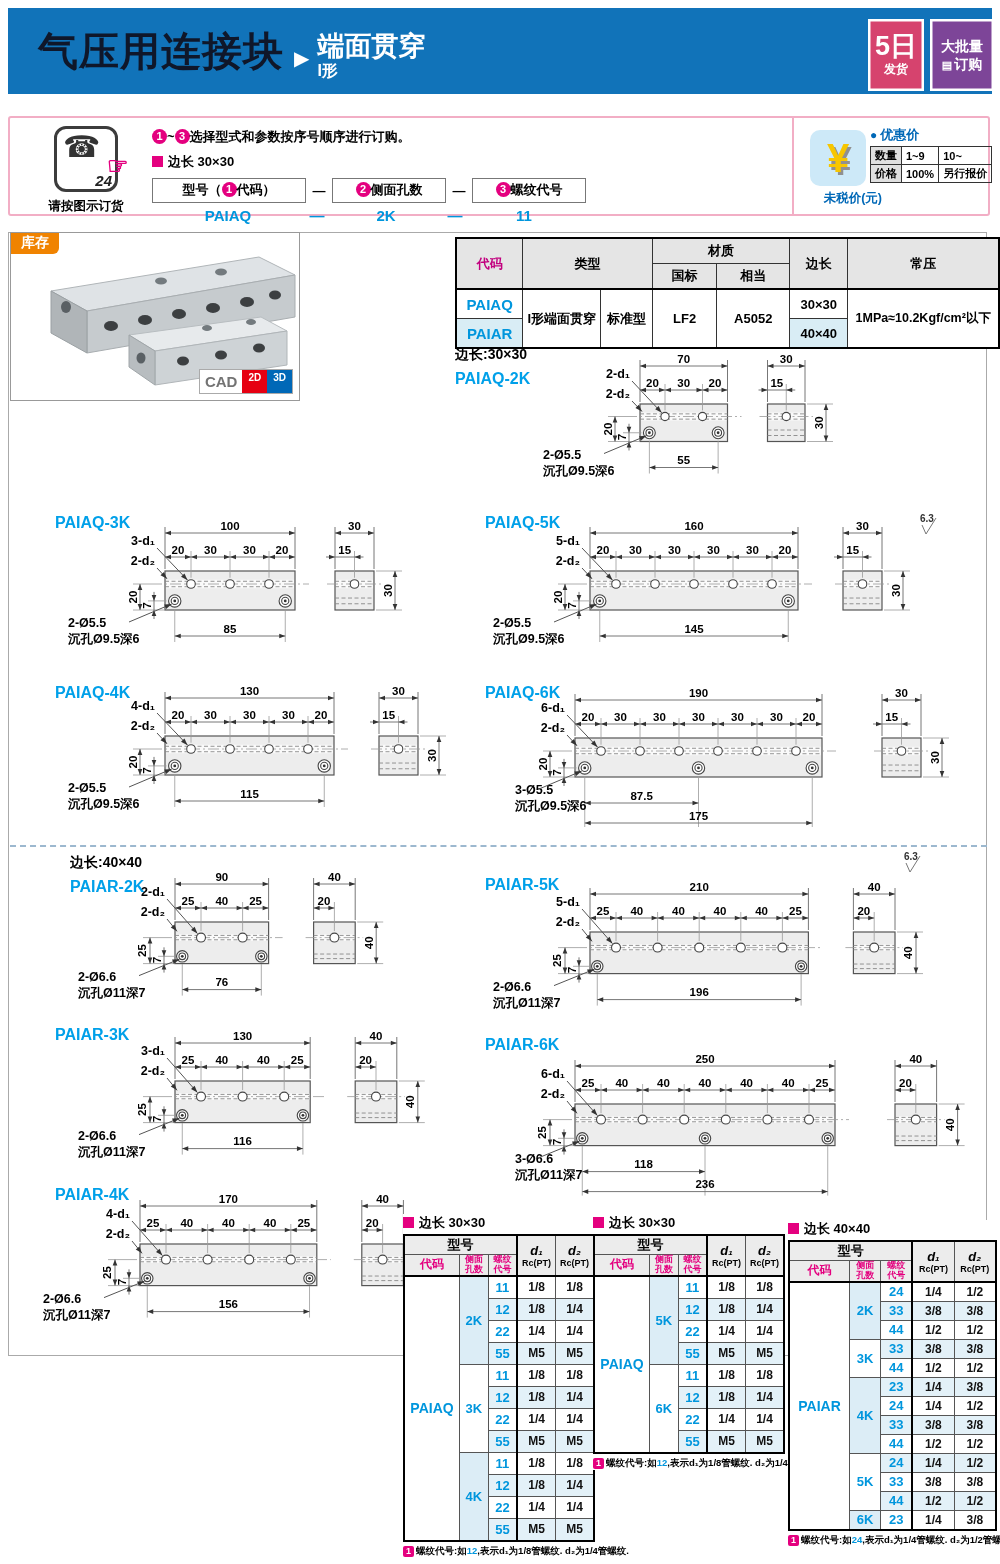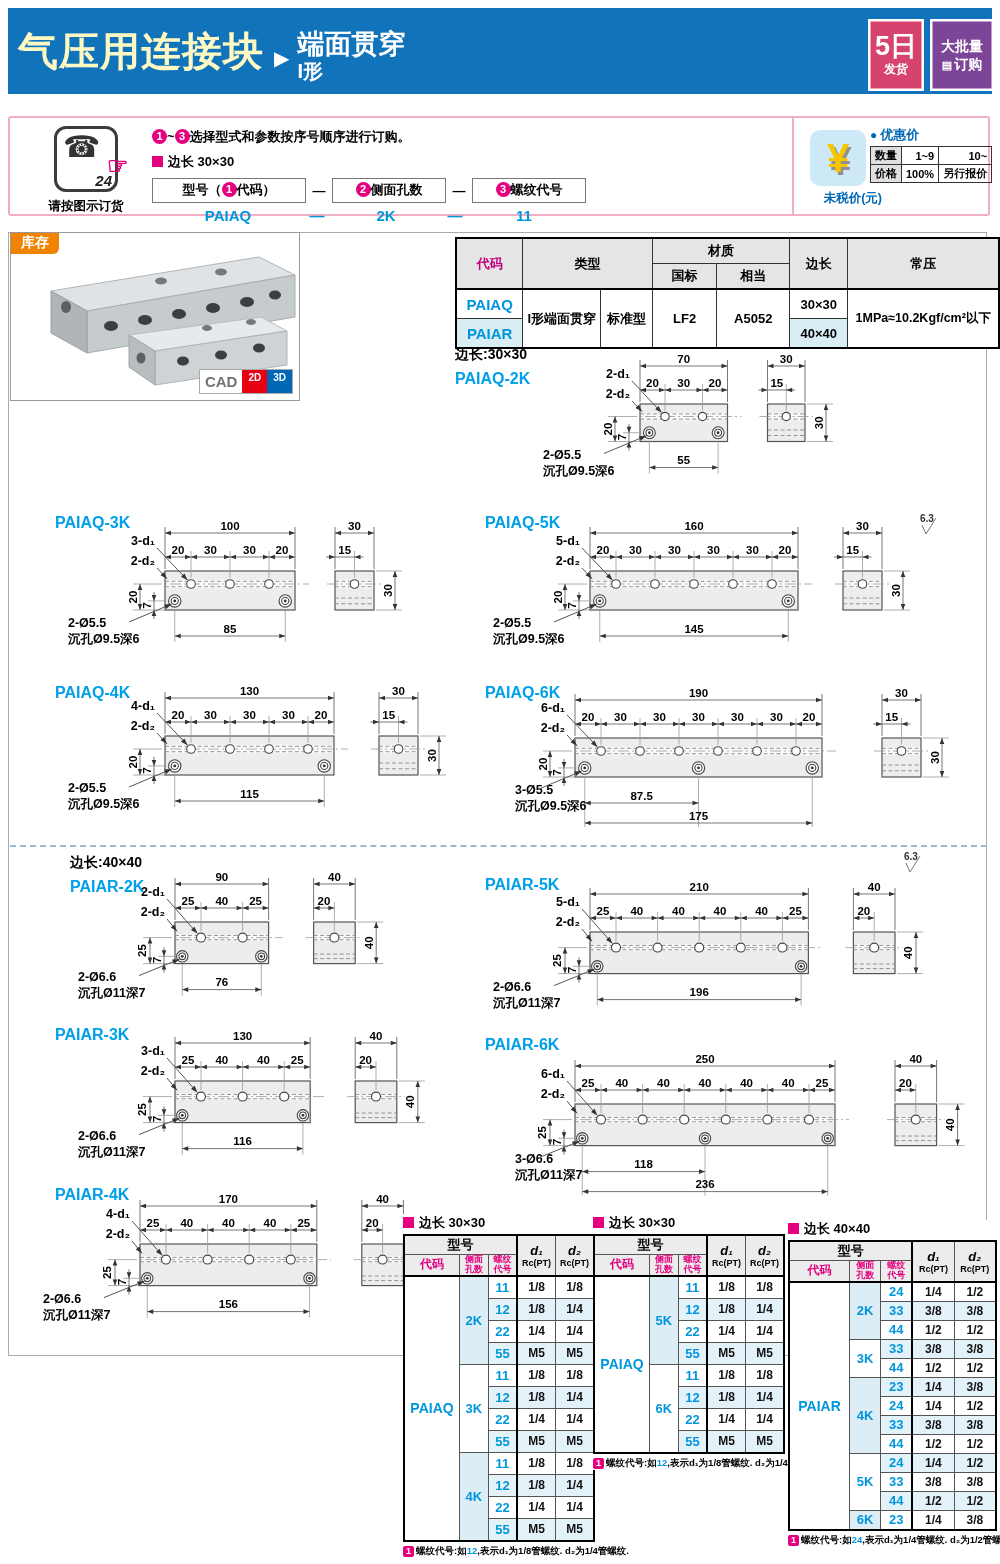--- a/index.html
+++ b/index.html
@@ -1,23 +1,23 @@
 <!DOCTYPE html>
 <html><head>
 <meta charset="utf-8">
 <style>
   html,body{margin:0;padding:0;background:#fff}
   body{width:1000px;height:1564px;position:relative;font-family:"Liberation Sans",sans-serif;overflow:hidden}
   
   .topbar{position:absolute;left:8px;top:8px;width:984px;height:86px;background:#1173b9;display:flex;align-items:center}
-  .ttl-main{color:#fef9c3;font-size:40px;font-weight:bold;margin-left:10px;letter-spacing:1px}
+  .ttl-main{color:#0f172a;font-size:40px;font-weight:bold;margin-left:30px;letter-spacing:1px}
   .ttl-arrow{color:#fff;font-size:20px;margin:14px 8px 0 10px}
   .ttl-sub{color:#fff;font-weight:bold;line-height:1.1;margin-top:10px}
   .ttl-sub .s1{font-size:27px}
-  .ttl-sub .s2{font-size:20px}
+  .ttl-sub .s2{font-size:16px}
   .badge5{position:absolute;left:860px;top:11px;width:56px;height:72px;background:#d6436e;box-shadow:inset 0 0 0 2.5px #fff;display:flex;flex-direction:column;align-items:center;justify-content:center;color:#fff;font-weight:bold}
   .b5a{font-size:27px;line-height:1.05}
   .b5b{font-size:12px}
   .badgeB{position:absolute;left:922px;top:11px;width:64px;height:72px;background:#7d4598;box-shadow:inset 0 0 0 2.5px #fff;display:flex;flex-direction:column;align-items:center;justify-content:center;color:#fff;font-weight:bold;font-size:14px;line-height:1.3}
   .bico{font-size:11px;margin-right:2px}
   
   .orderbox{position:absolute;left:8px;top:116px;width:982px;height:100px;border:2px solid #f2aec5;border-radius:3px;background:#fff;box-sizing:border-box}
   .phone{position:absolute;left:18px;top:8px;width:116px;text-align:center}
   .phonebox{width:58px;height:60px;border:3px solid #3c3c3c;border-radius:12px;margin:0 auto;position:relative}
   .phoneglyph{position:absolute;left:6px;top:0px;font-size:30px;color:#333}
@@ -35,21 +35,21 @@
   .vrow{display:flex;align-items:center;margin-top:4px;color:#0096dd;font-size:15px;font-weight:bold}
   .vrow span{display:inline-block;text-align:center}
   
   .price{position:absolute;left:782px;top:0;width:198px;height:96px;border-left:2px solid #f2aec5}
   .yenbox{position:absolute;left:16px;top:12px;width:56px;height:56px;background:#cde9f8;border-radius:10px;text-align:center}
   .yen{font-size:40px;font-weight:bold;color:#f7c600;text-shadow:2.5px 2.5px 0 #909090;line-height:56px}
   .yencap{position:absolute;left:2px;top:72px;width:86px;text-align:right;font-size:12.5px;font-weight:bold;color:#0068b7}
   .ptitle{position:absolute;left:76px;top:8px;font-size:13px;font-weight:bold;color:#0068b7}
   .pdot{color:#0068b7;font-size:12px;margin-right:3px}
   .ptable{position:absolute;left:76px;top:28px;border-collapse:collapse}
-  .ptable td{border:1.2px solid #333;padding:1px 4px;text-align:right;font-size:11px;font-weight:bold;white-space:nowrap}
+  .ptable td{border:1.2px solid #333;padding:1px 4px;text-align:left;font-size:11px;font-weight:bold;white-space:nowrap}
   .ptable td.ph{background:#e0e0e0}
   
   .bigbox{position:absolute;left:8px;top:232px;width:979px;height:1124px;border:1px solid #aaa;box-sizing:border-box}
   .divider{position:absolute;left:10px;top:845px;width:977px;border-top:2px dashed #9cb8cf}
   
   .photobox{position:absolute;left:10px;top:232px;width:288px;height:167px;border:1px solid #999;background:#fff}
   .stock{position:absolute;left:0;top:0;background:#f08300;color:#fff;font-weight:bold;font-size:14px;padding:1px 10px 2px;border-radius:0 0 6px 0;z-index:2}
   .cadbadge{position:absolute;right:6px;bottom:6px;display:flex;border:1px solid #aaa;background:#fff;z-index:2}
   .cadtxt{font-weight:bold;font-size:15px;padding:3px 5px;color:#737373}
   .cadcol{display:flex;flex-direction:row}

